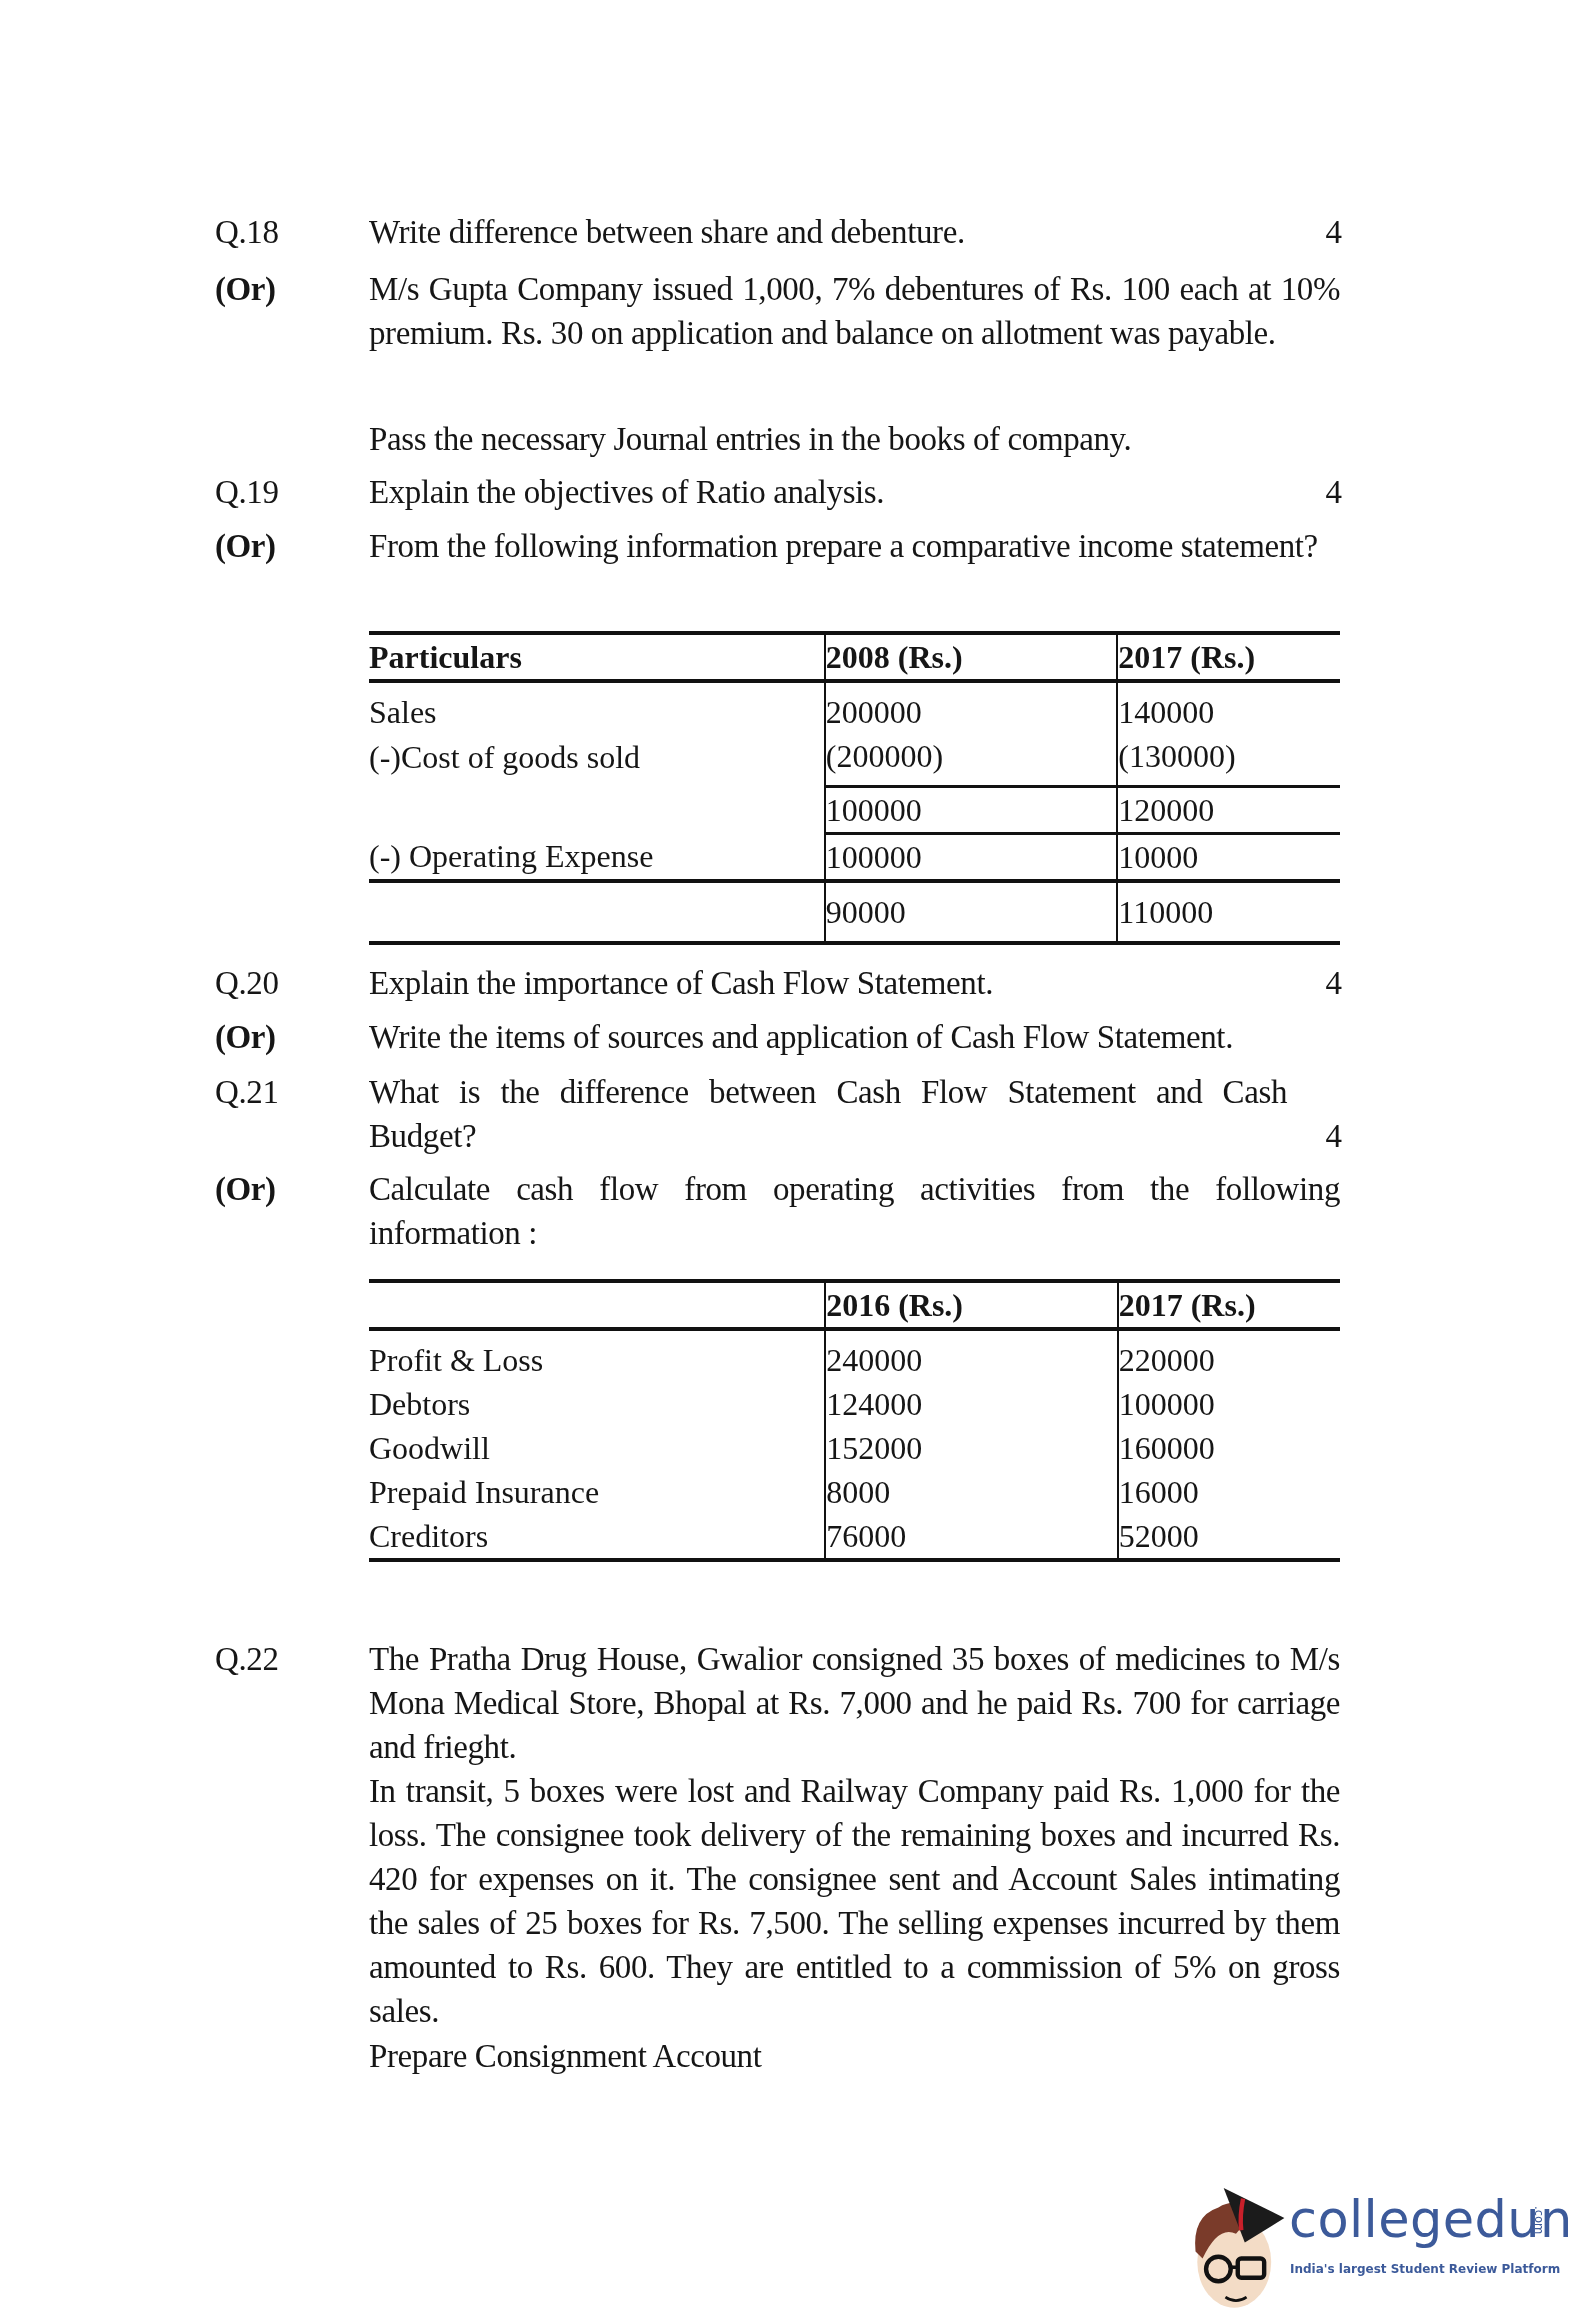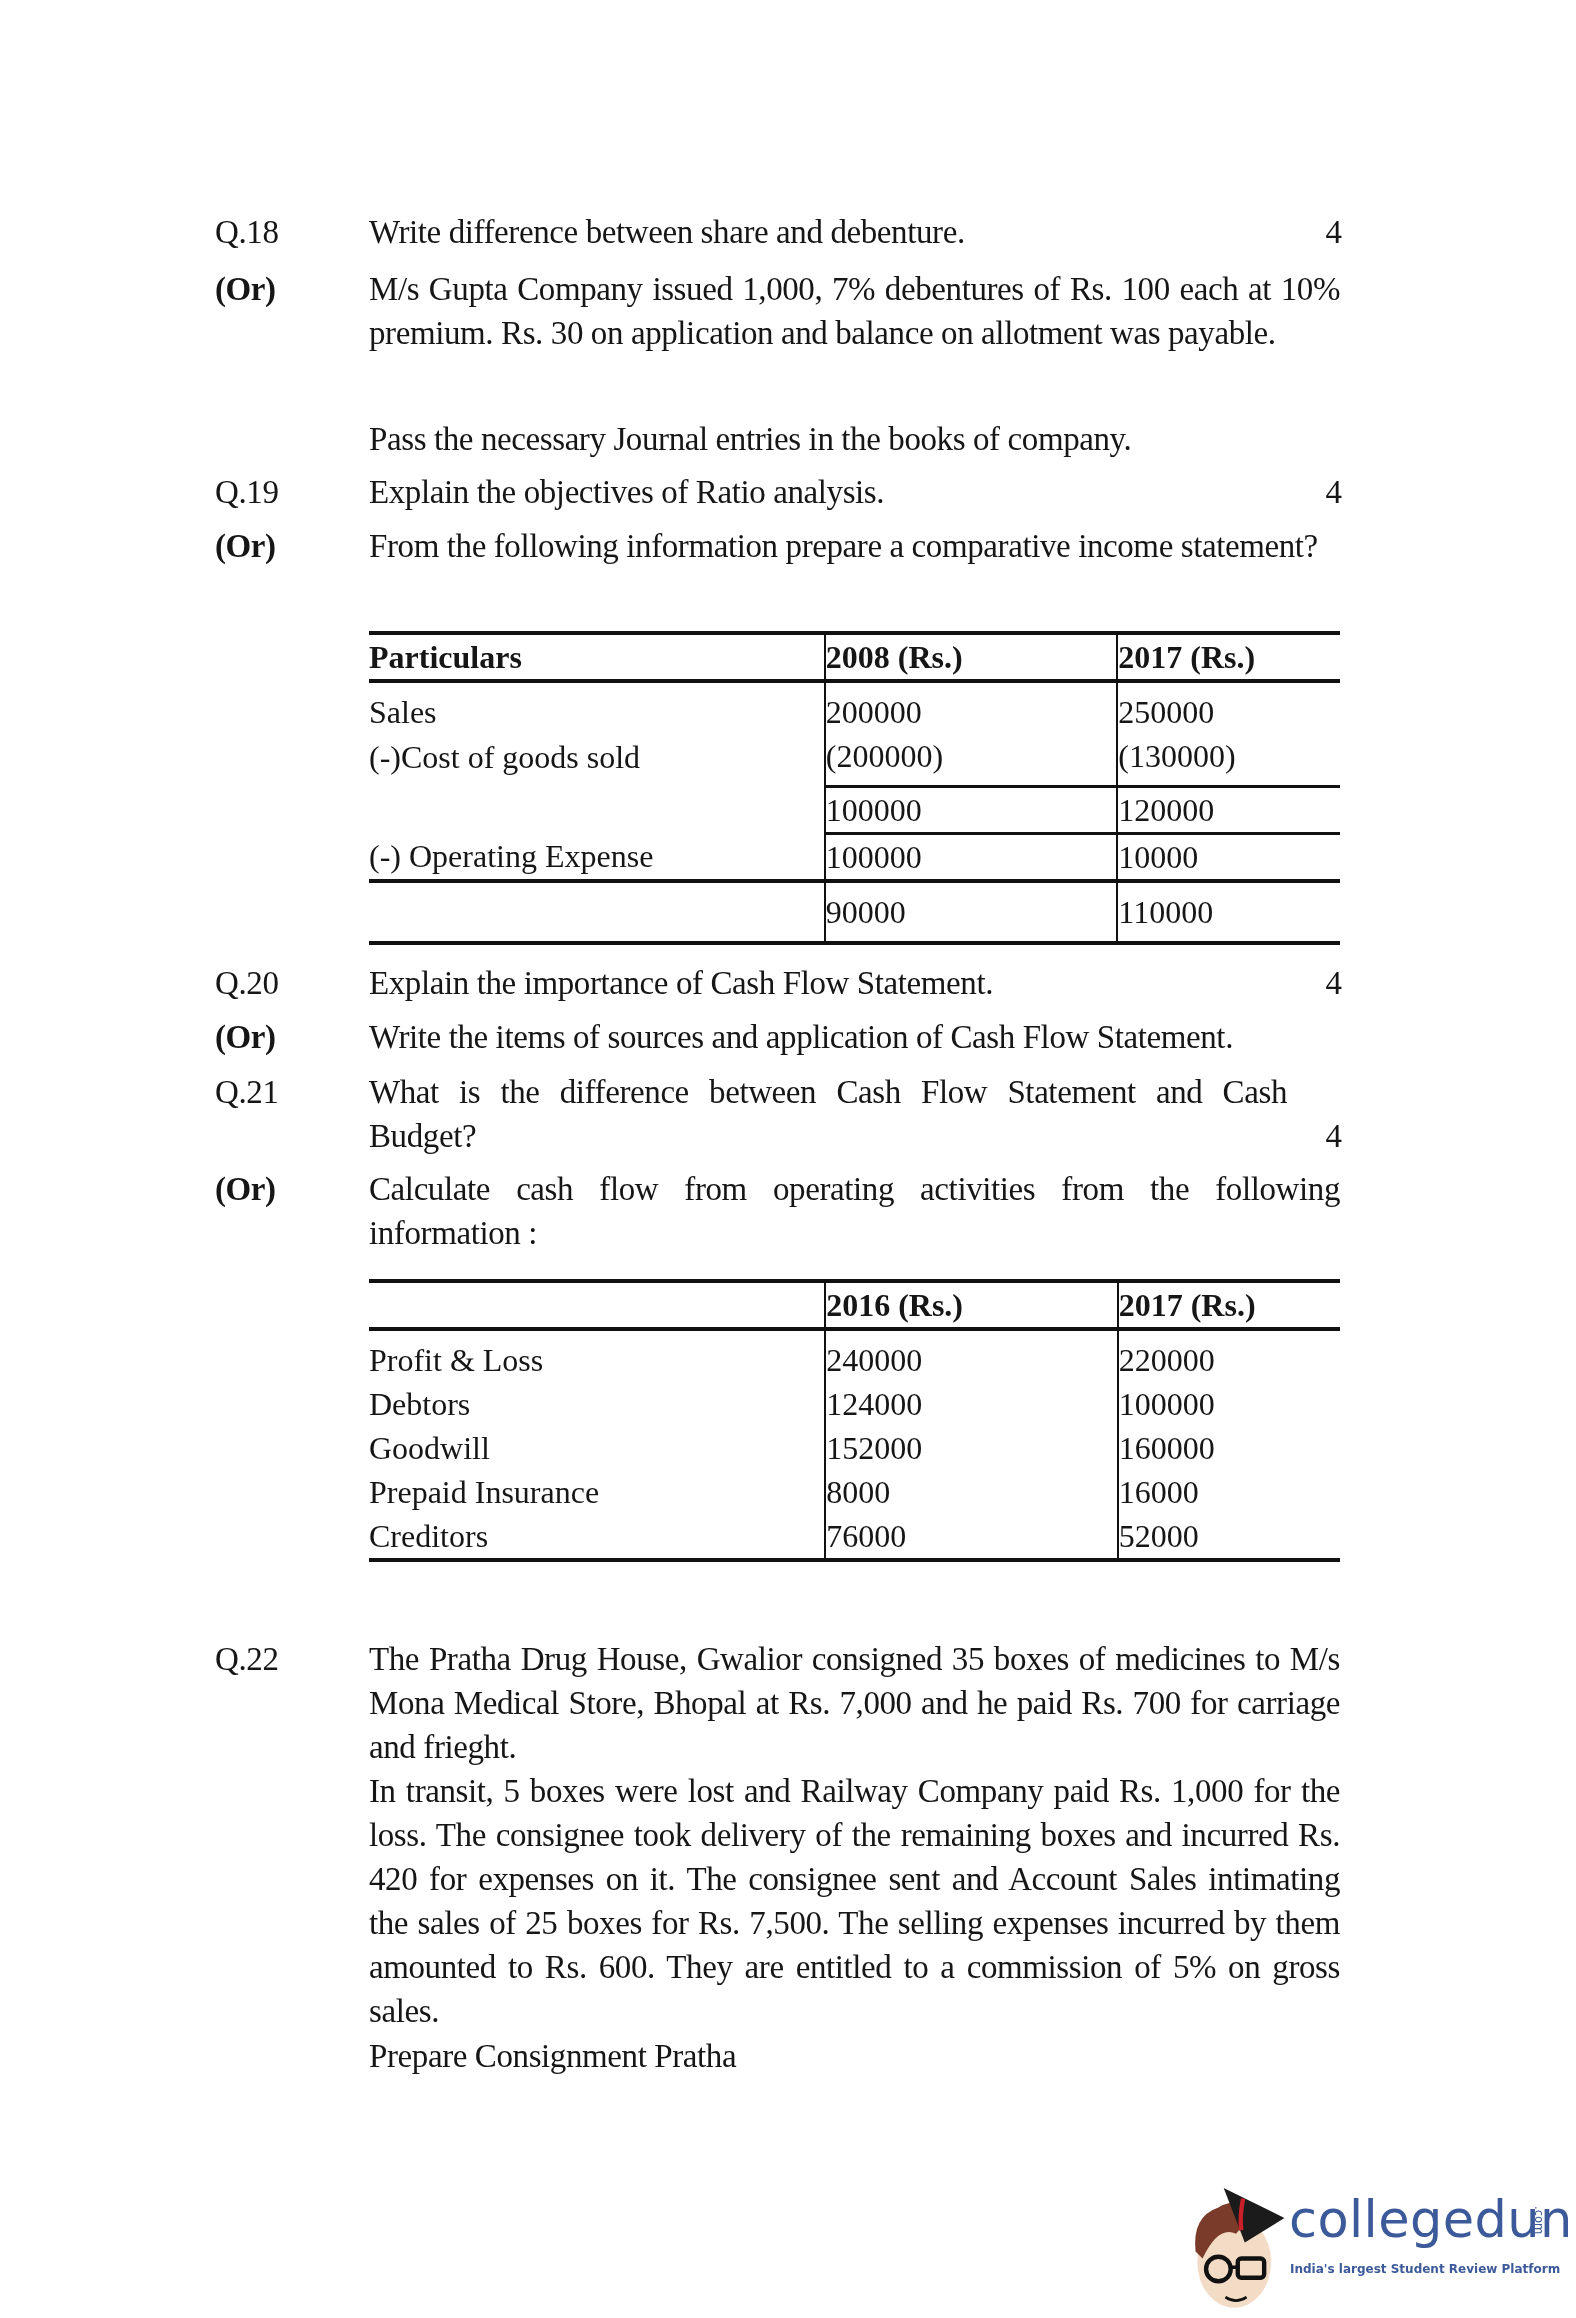--- a/index.html
+++ b/index.html
@@ -75,21 +75,21 @@
   <table class="fin" style="top:631px">
     <tbody>
         <tr class="topline botline">
       <th class="lbl c1">Particulars</th>
       <th class="num c2">2008 (Rs.)</th>
       <th class="num c3">2017 (Rs.)</th>
     </tr>
     <tr>
       <td class="lbl c1" style="padding-top:7px">Sales</td>
       <td class="num c2" style="padding-top:7px">200000</td>
-      <td class="num c3" style="padding-top:7px">250000</td>
+      <td class="num c3" style="padding-top:7px">140000</td>
     </tr>
     <tr>
       <td class="lbl c1" style="padding-bottom:7px">(-)Cost of goods sold</td>
       <td class="num c2" style="padding-bottom:7px">(200000)</td>
       <td class="num c3" style="padding-bottom:7px">(130000)</td>
     </tr>
     <tr class="midline">
       <td class="lbl c1"></td>
       <td class="num c2">100000</td>
       <td class="num c3">120000</td>
@@ -152,21 +152,21 @@
       <td class="lbl c1">Creditors</td>
       <td class="num c2">76000</td>
       <td class="num c3">52000</td>
     </tr>
   </tbody>
     </table>
 
   <div class="qnum" style="top:1637px">Q.22</div>
   <div class="qtext" style="top:1637px">The Pratha Drug House, Gwalior consigned 35 boxes of medicines to M/s Mona Medical Store, Bhopal at Rs. 7,000 and he paid Rs. 700 for carriage and frieght.</div>
   <div class="qtext" style="top:1769px">In transit, 5 boxes were lost and Railway Company paid Rs. 1,000 for the loss. The consignee took delivery of the remaining boxes and incurred Rs. 420 for expenses on it. The consignee sent and Account Sales intimating the sales of 25 boxes for Rs. 7,500. The selling expenses incurred by them amounted to Rs. 600. They are entitled to a commission of 5% on gross sales.</div>
-  <div class="qtext" style="top:2034px">Prepare Consignment Pratha</div>
+  <div class="qtext" style="top:2034px">Prepare Consignment Account</div>
 
   <div class="logo">
     <svg class="logo-face" width="106" height="132" viewBox="0 0 120 150">
       <ellipse cx="58" cy="92" rx="42" ry="52" fill="#f3dcc6"></ellipse>
       <path d="M14 80 Q10 40 40 30 Q60 18 82 34 L60 60 Q40 50 22 88 Z" fill="#7a3b2a"></path>
       <path d="M46 8 L115 42 L70 70 Z" fill="#1b1b1b"></path>
       <path d="M68 20 Q64 40 66 56" stroke="#c9202a" stroke-width="5" fill="none"></path>
       <circle cx="40" cy="100" r="14" fill="none" stroke="#111" stroke-width="5"></circle>
       <rect x="62" y="88" width="30" height="22" rx="4" fill="none" stroke="#111" stroke-width="5"></rect>
       <line x1="54" y1="98" x2="62" y2="98" stroke="#111" stroke-width="4"></line>

